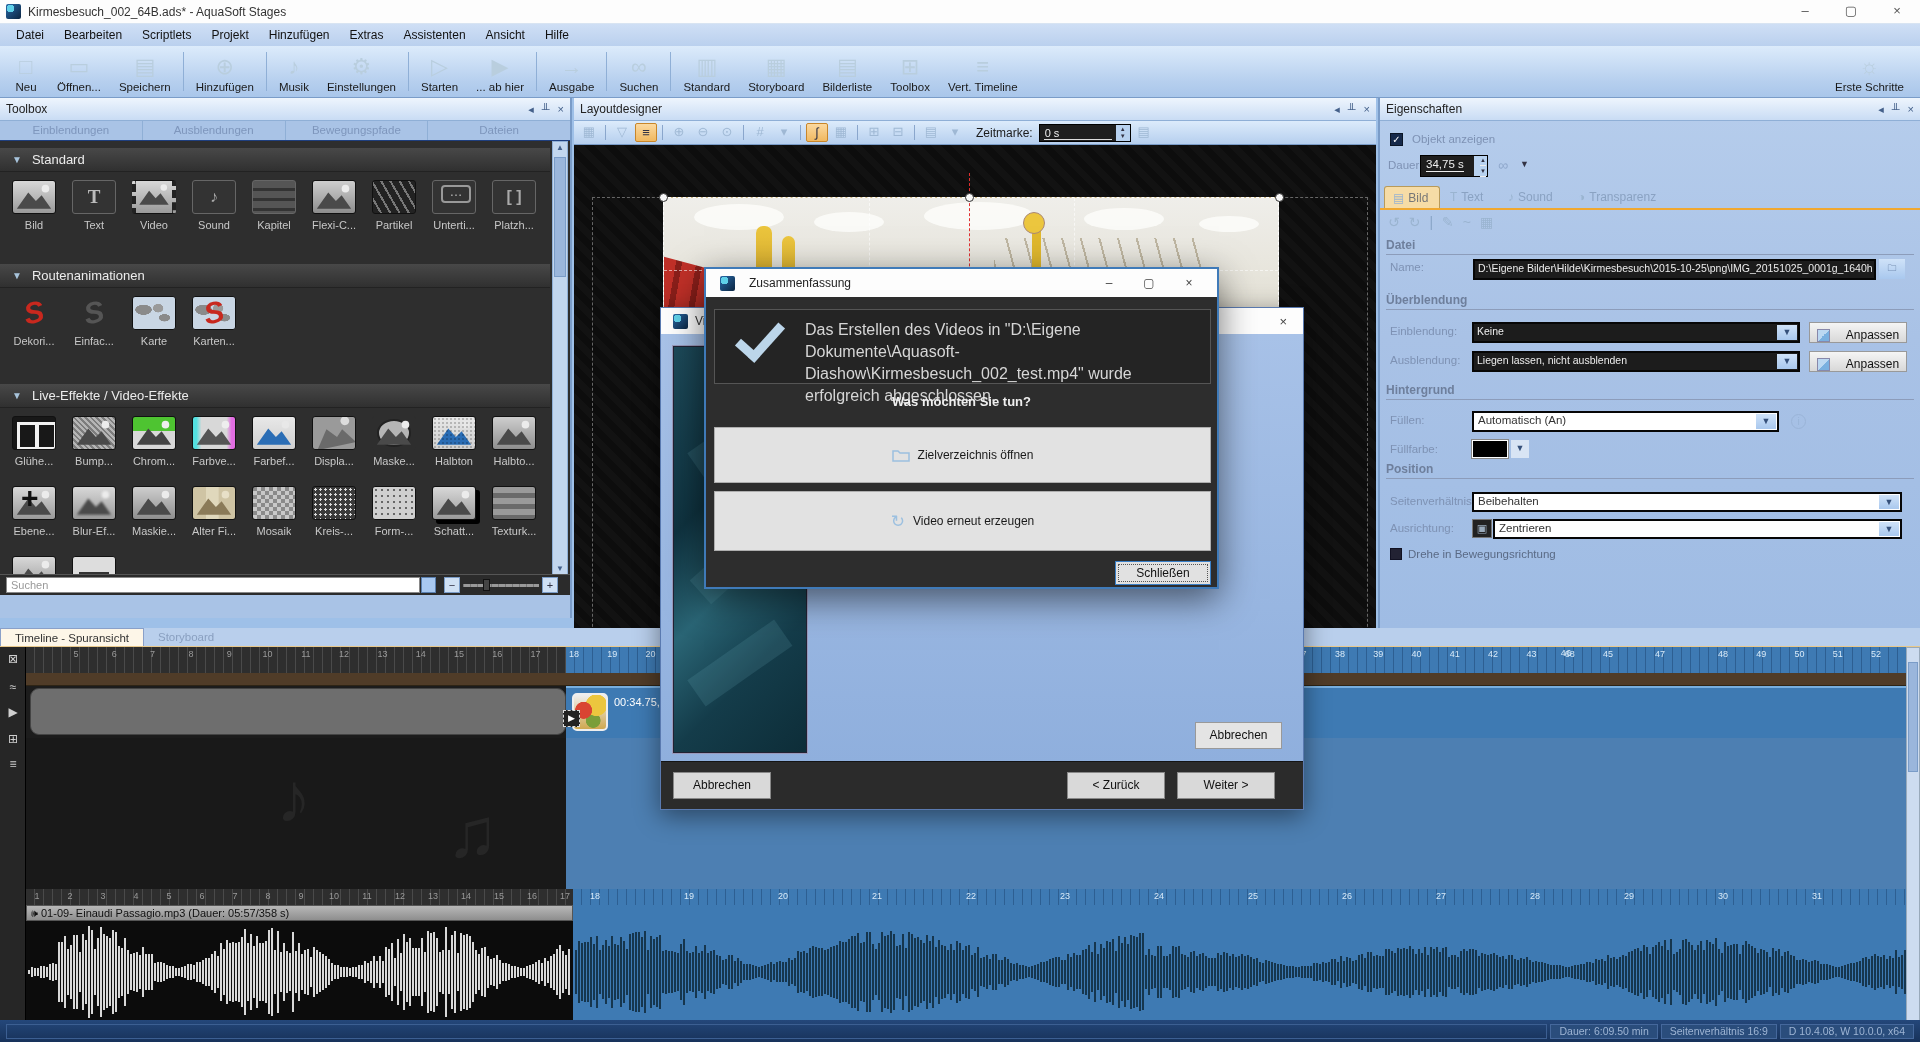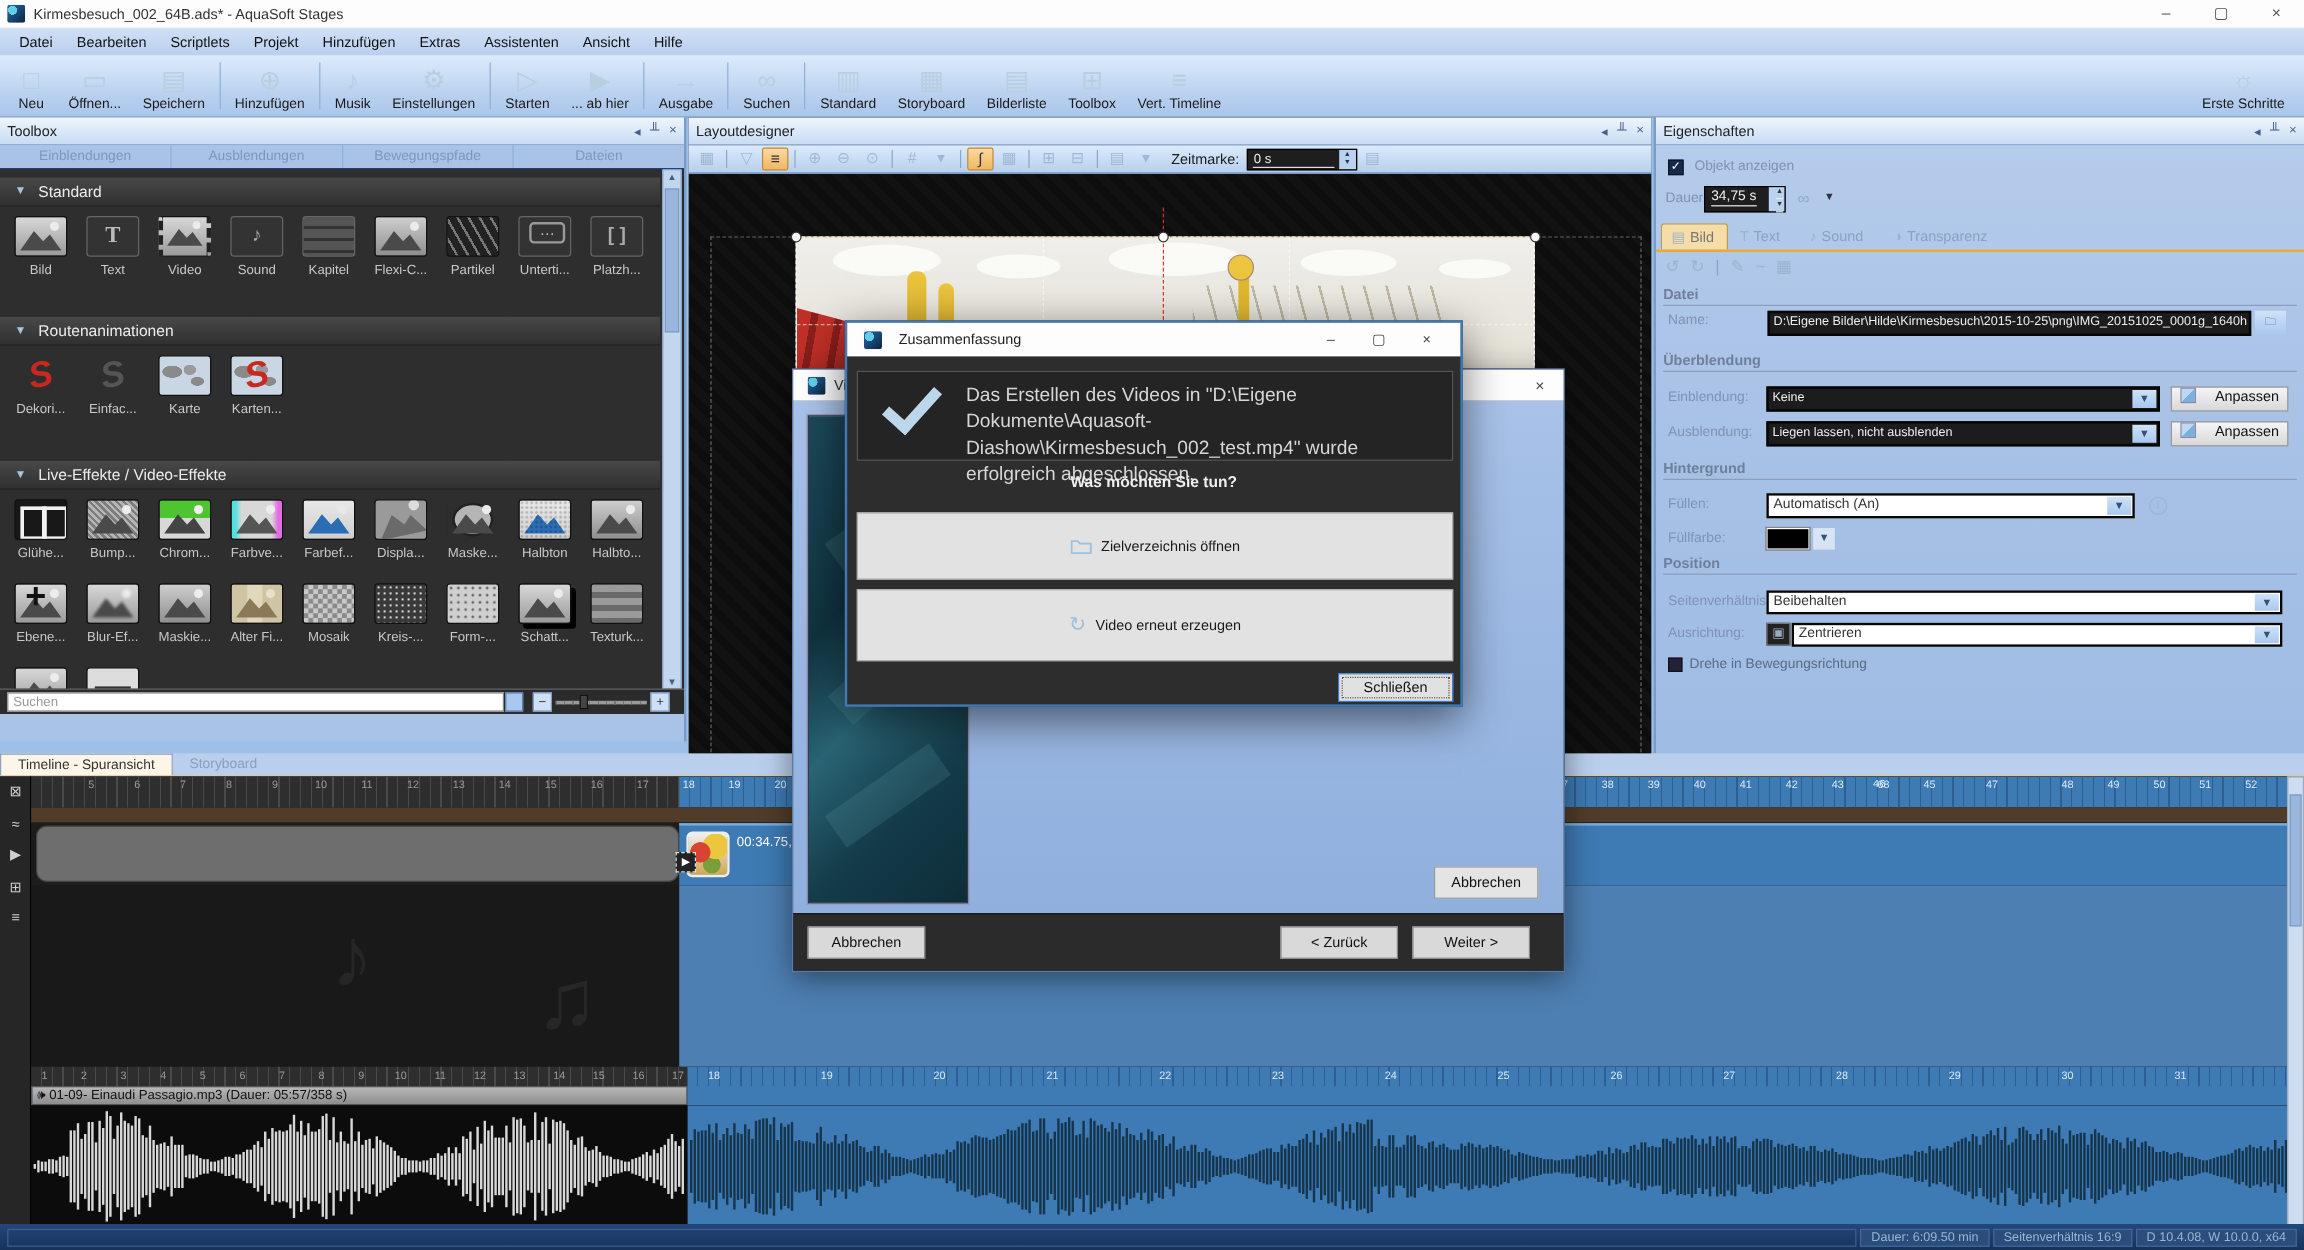--- a/index.html
+++ b/index.html
@@ -163,21 +163,21 @@
   .p-tab.active{background:#f6dca6;border:1px solid #b89a5a;border-bottom:none;border-radius:3px 3px 0 0;color:#777;}
   .p-orange{position:absolute;left:0;width:542px;height:2px;background:#f0a830;}
   .p-mini{position:absolute;display:flex;gap:9px;font-size:14px;color:#9ab4d0;}
   .p-sec{position:absolute;font-size:12px;font-weight:bold;color:#6e7f9c;border-bottom:1px solid #8c9cba;padding-bottom:2px;}
   .p-field{position:absolute;background:#1c1c1c;border:2px solid #060606;color:#ededed;font-size:10.5px;
            line-height:15px;padding:0 3px;white-space:nowrap;overflow:hidden;}
   .p-ddbtn{position:absolute;right:1px;top:1px;bottom:1px;width:20px;background:linear-gradient(#cfe2f8,#a9c8ee);
            color:#35507a;font-size:9px;text-align:center;line-height:15px;}
   .p-wfield{position:absolute;background:#fff;border:2px solid #060606;color:#333;font-size:11.5px;line-height:15px;padding:0 4px;white-space:nowrap;overflow:hidden;}
   .p-anp{position:absolute;width:98px;height:21px;background:linear-gradient(#f5f5f5,#d8d8d8);border:1px solid #999;
-         font-size:12px;color:#111;display:flex;align-items:flex-start;justify-content:center;gap:16px;}
+         font-size:12px;color:#111;display:flex;align-items:flex-end;justify-content:center;gap:16px;}
   .p-anp .ab{width:13px;height:13px;background:linear-gradient(135deg,#bcd8f2 0 50%,#7ab0e0 50%);border:1px solid #88a;}
   .p-info{position:absolute;width:15px;height:15px;border:1px solid #9ab4d8;border-radius:50%;color:#9ab4d8;
           font-size:10px;text-align:center;line-height:13px;}
   .p-swatch{position:absolute;background:#000;border:1px solid #fff;outline:1px solid #888;}
   .p-alnico{position:absolute;width:20px;height:19px;background:#222;border:1px solid #777;color:#9ab;
             font-size:11px;text-align:center;line-height:17px;}
   .p-dis{color:#5a6a85;}
   .p-discheck{position:absolute;width:12px;height:12px;background:#223;border:1px solid #112;}
 
   

